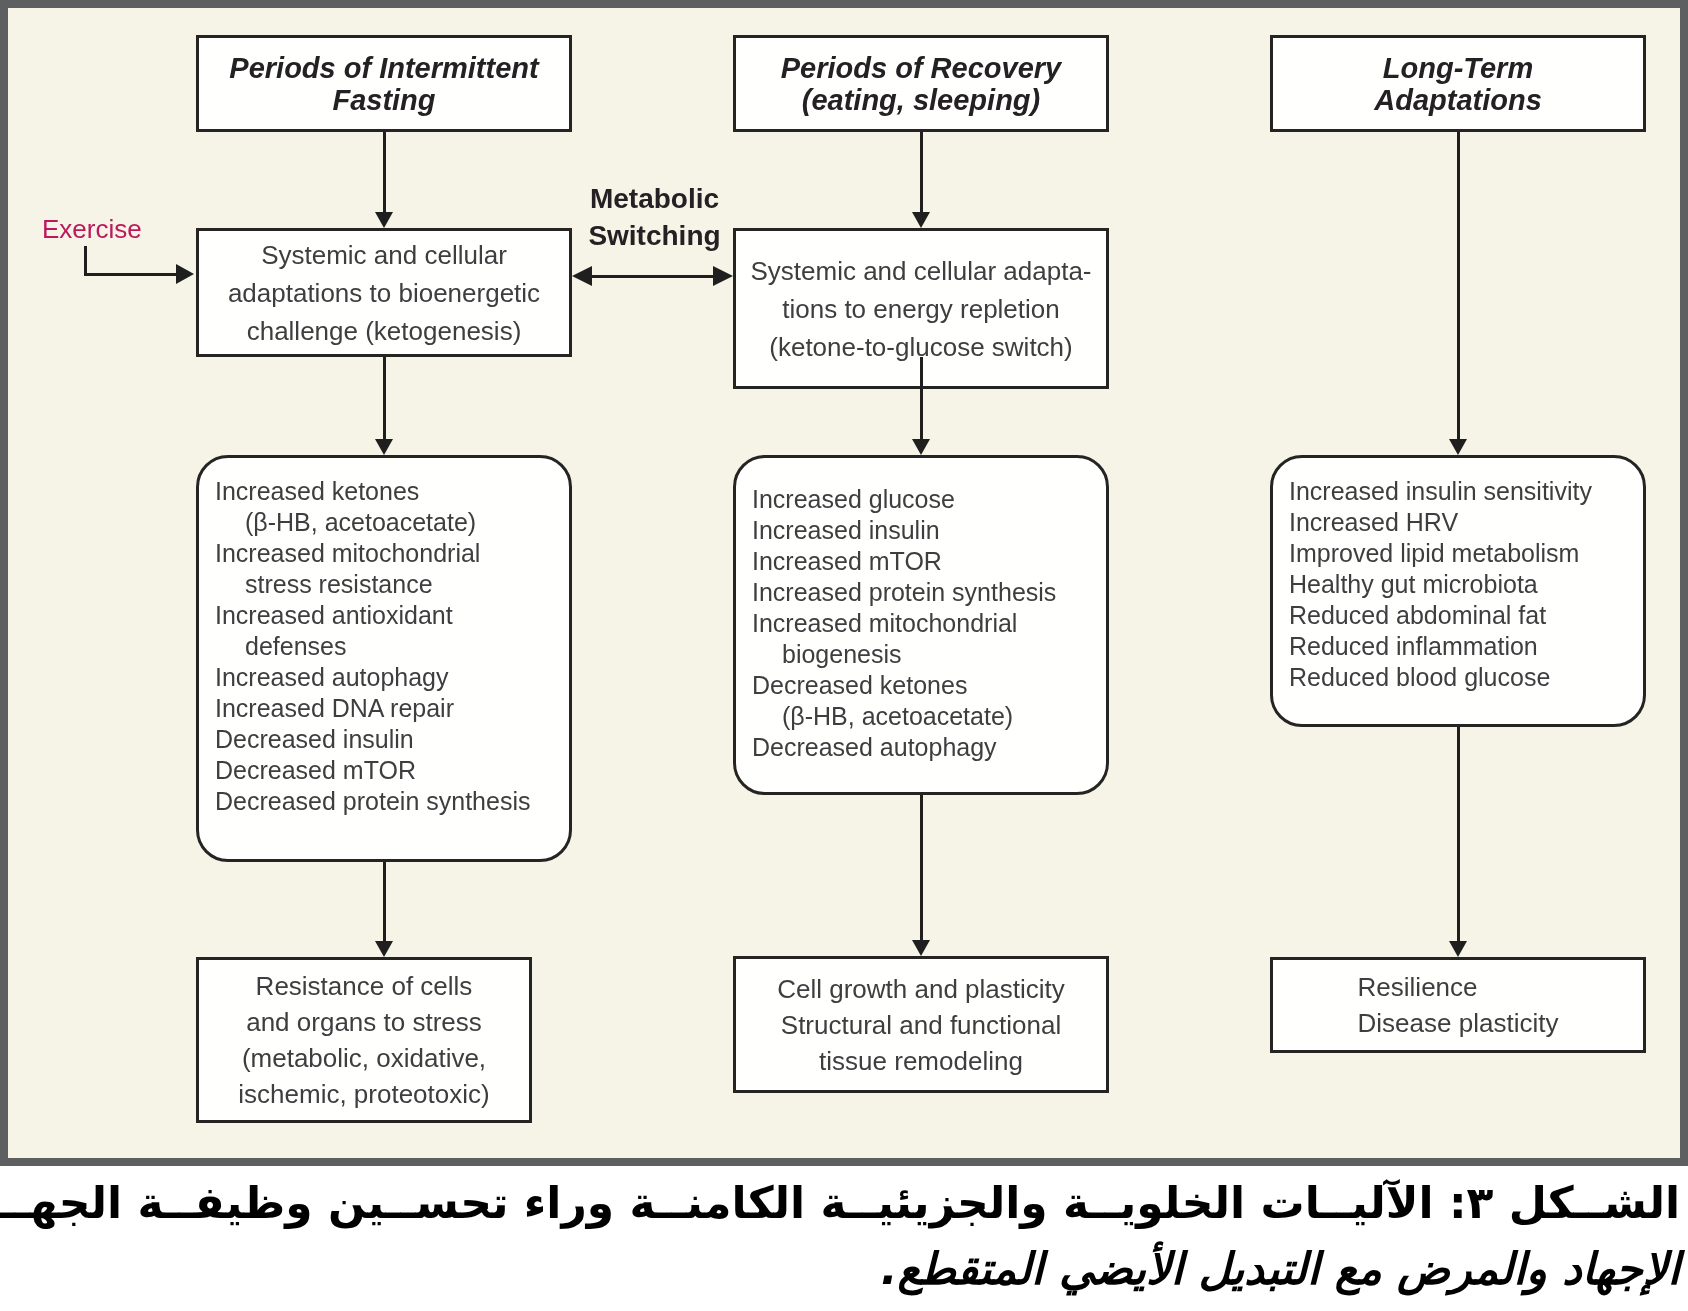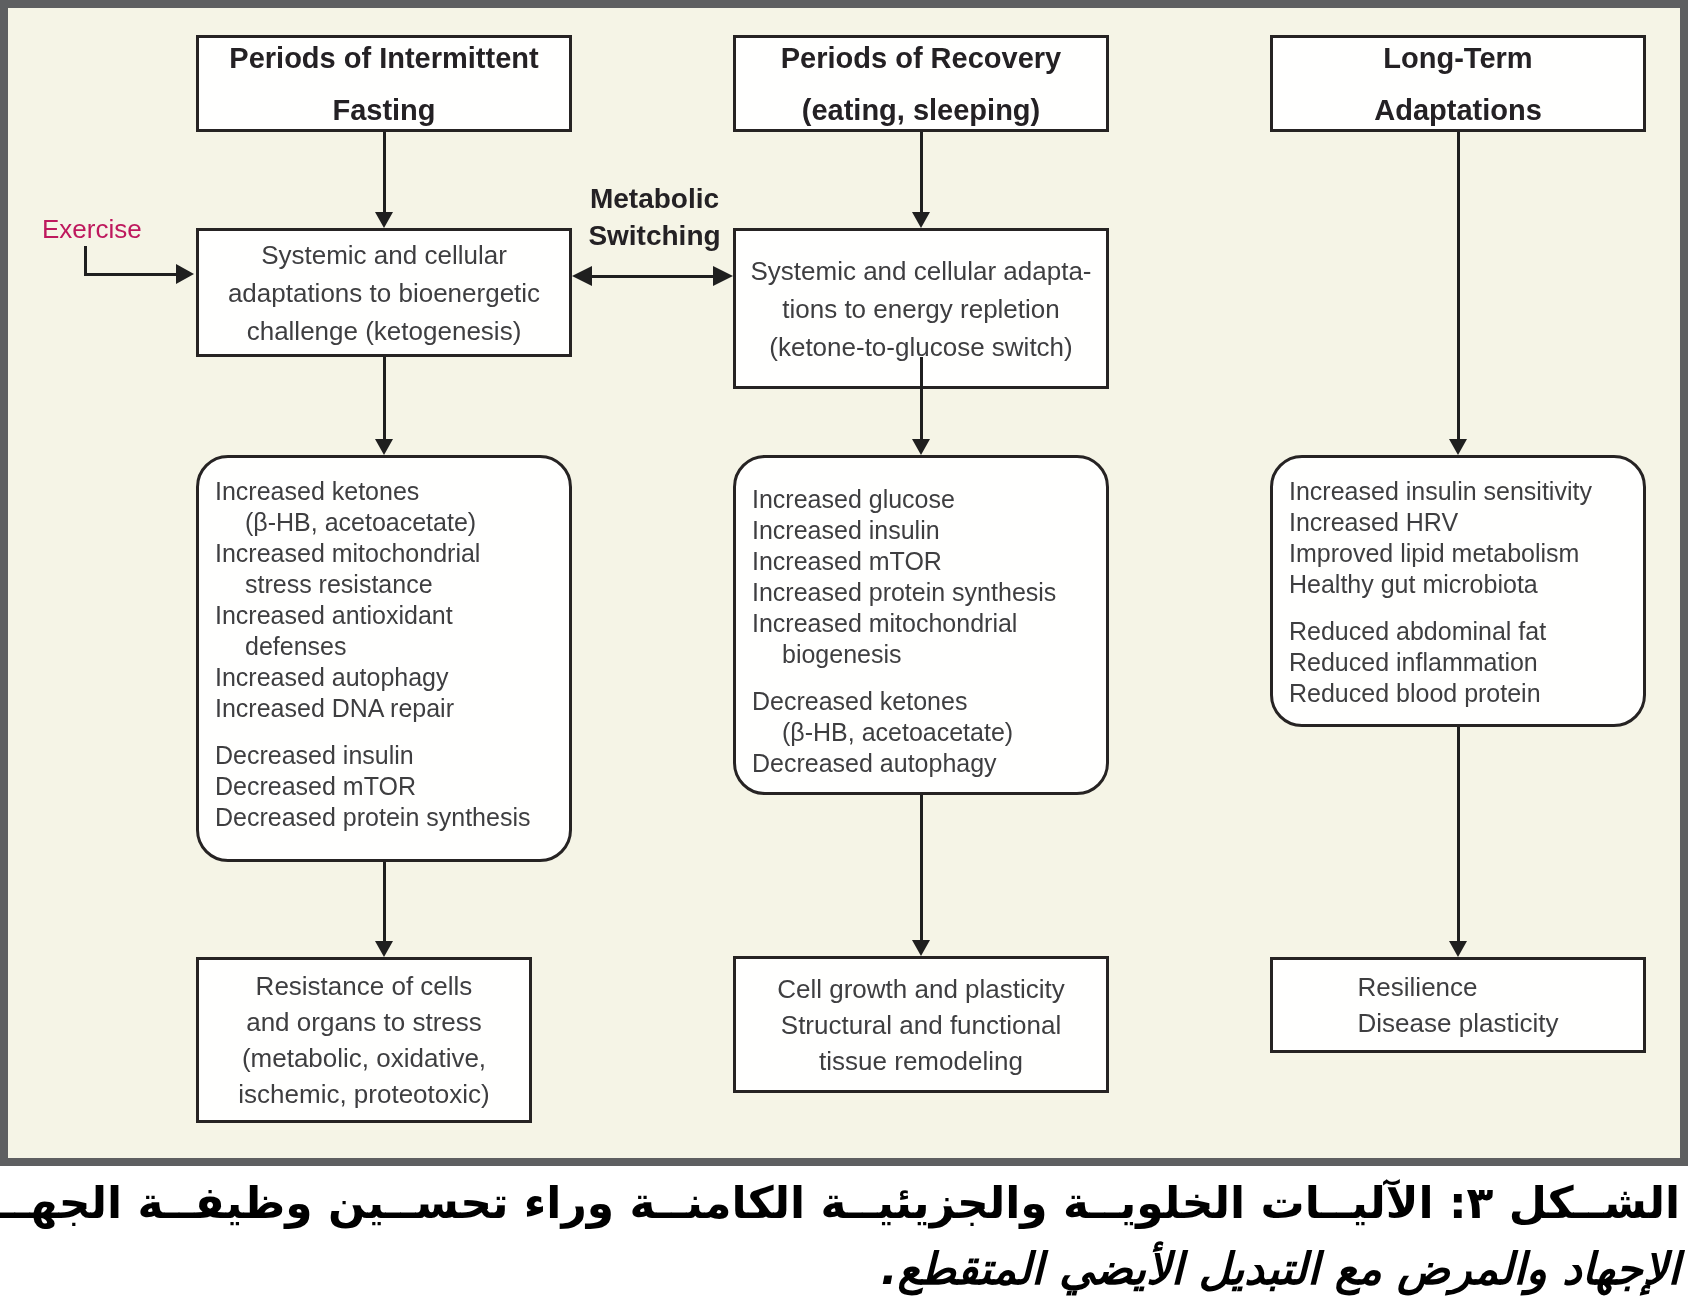--- a/index.html
+++ b/index.html
@@ -3,29 +3,29 @@
 <meta charset="utf-8">
 <style>
   html,body{margin:0;padding:0;background:#ffffff;}
   .page{position:relative;width:1688px;height:1311px;background:#ffffff;overflow:hidden;
         font-family:"Liberation Sans",sans-serif;}
   .frame{position:absolute;left:0;top:0;width:1688px;height:1166px;background:#f5f4e6;
          border:8px solid #5e5f61;box-sizing:border-box;}
   .box{position:absolute;background:#fffffe;border:3px solid #262323;box-sizing:border-box;
        color:#3e3e40;overflow:hidden;}
   .center{display:flex;align-items:center;justify-content:center;text-align:center;white-space:pre-line;}
-  .hdr{font-weight:bold;color:#242124;font-size:29px;line-height:52px;}
+  .hdr{font-weight:bold;color:#242124;font-size:29px;line-height:32px;font-style:italic;}
   .mid{font-size:26px;line-height:38px;}
   .outcome{font-size:26px;line-height:36px;}
   .outcome-left{display:flex;align-items:center;justify-content:center;}
   .outcome-left .inner{text-align:left;white-space:pre-line;font-size:26px;line-height:36px;}
   .listbox{font-size:25px;line-height:31px;border-radius:32px;}
   .listbox .pad{padding:18px 8px 0 16px;}
   .li{padding-left:30px;text-indent:-30px;white-space:pre-line;}
-  .grp2{margin-top:16px;}
+  .grp2{margin-top:0;}
   
   .va{position:absolute;width:18px;}
   .va .line{position:absolute;left:7.5px;top:0;bottom:13px;width:3px;background:#1f1f1f;}
   .va .head{position:absolute;bottom:0;left:0;width:0;height:0;
             border-left:9px solid transparent;border-right:9px solid transparent;
             border-top:16px solid #1f1f1f;}
   
   .ha{position:absolute;height:24px;}
   .ha .line{position:absolute;left:16px;right:16px;top:10.5px;height:3px;background:#1f1f1f;}
   .ha .headL{position:absolute;left:0;top:2px;width:0;height:0;
@@ -123,21 +123,21 @@
     <div class="pad">
       <div>
           <div class="li">Increased insulin sensitivity</div>
           <div class="li">Increased HRV</div>
           <div class="li">Improved lipid metabolism</div>
           <div class="li">Healthy gut microbiota</div>
         </div>
       <div class="grp2">
           <div class="li">Reduced abdominal fat</div>
           <div class="li">Reduced inflammation</div>
-          <div class="li">Reduced blood protein</div>
+          <div class="li">Reduced blood glucose</div>
         </div>
     </div>
   </div>
 
   <div class="box outcome-left" style="left:1270px;top:957px;width:376px;height:96px;">
     <div class="inner">Resilience
 Disease plasticity</div>
   </div>
 
   <div class="lbl lbl-exercise" style="left:42px;top:214px;">Exercise</div>

